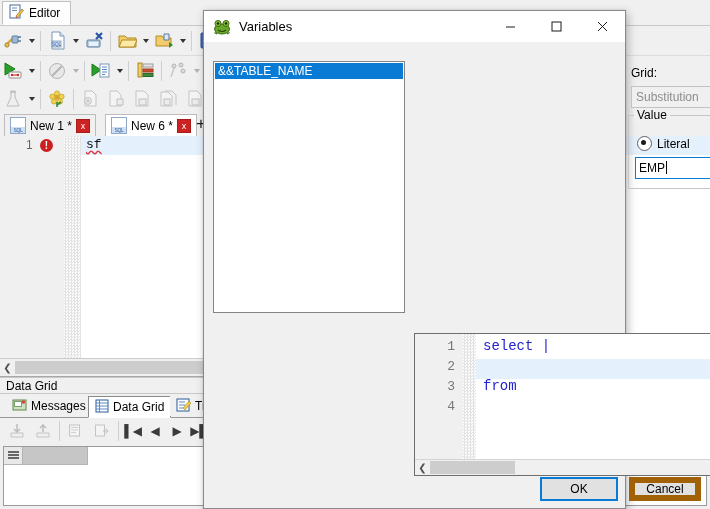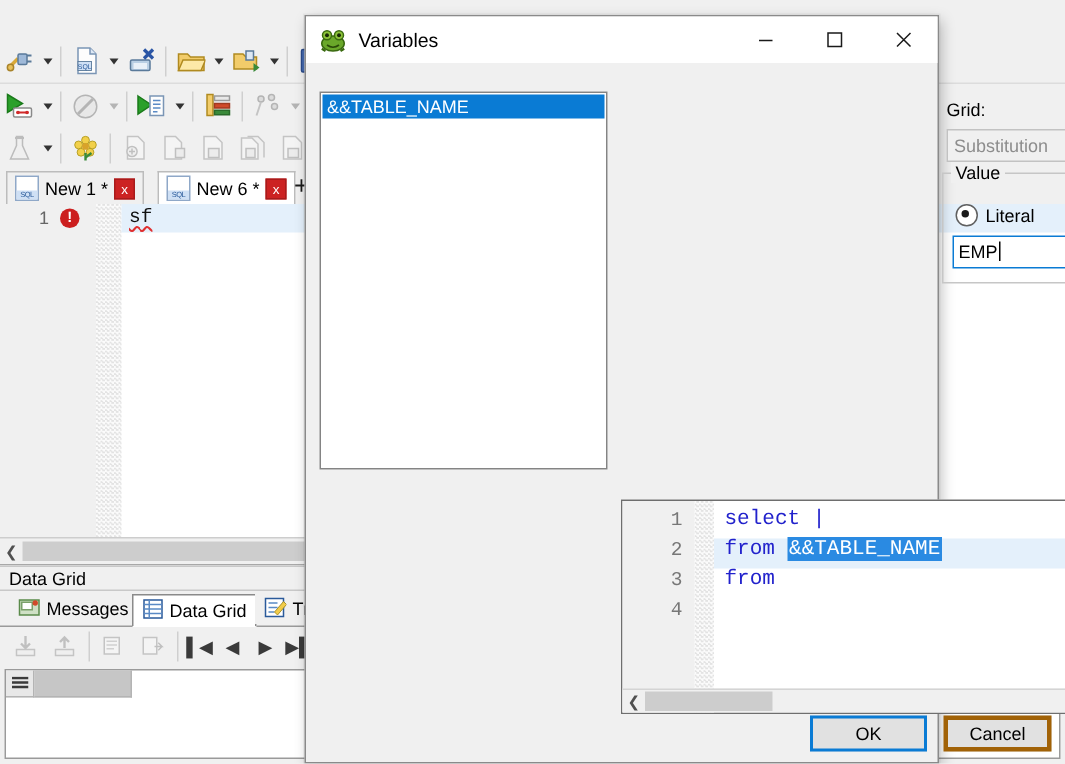--- a/index.html
+++ b/index.html
@@ -240,32 +240,46 @@
   }
   .pv-var { background: #2a8ae2; color: #fff; padding: 0 1px; }
   .pv-hscroll {
     position: absolute; left: 0; bottom: 0; width: 100%; height: 16px;
     background: #f0f0f0; border-top: 1px solid #d4d4d4;
     display: flex; align-items: center; box-sizing: border-box;
   }
 
   .btn {
     position: absolute; height: 24px; background: #e1e1e1;
-    border: 3px solid #a16207; box-sizing: border-box;
+    border: 6px solid #a16207; box-sizing: border-box;
     font-size: 12px; display: flex; align-items: center; justify-content: center;
   }
   .btn.default { border: 2px solid #0a7bd4; background: #e1e1e1; }
 </style>
 </head>
 <body>
 
 <div id="root">
 
   <div class="bg-app">
 
+    <div class="editor-tabrow">
+      <div class="editor-tab">
+        <span>
+          <svg width="15" height="15" viewBox="0 0 15 15">
+            <rect x="1" y="1" width="10" height="13" fill="#fff" stroke="#4a6a9a"></rect>
+            <line x1="3" y1="4" x2="8" y2="4" stroke="#6a8ab0"></line>
+            <line x1="3" y1="6.5" x2="8" y2="6.5" stroke="#6a8ab0"></line>
+            <path d="M7 12 L13 5 L14.5 6.5 L8.5 13.5 Z" fill="#f2c14e" stroke="#9a7a20" stroke-width=".7"></path>
+            <path d="M7 12 L8.5 13.5 L6.5 14 Z" fill="#d04a2a"></path>
+          </svg>
+        </span>
+        <span>Editor</span>
+      </div>
+    </div>
 
     <div class="toolbar tb1">
       <div class="tbtn">
         <svg width="19" height="17" viewBox="0 0 19 17">
           <path d="M3 12 L8 7" stroke="#d8a93a" stroke-width="2.4"></path>
           <rect x="8" y="4" width="6" height="7" rx="1" fill="#9fb9d8" stroke="#5a7a9a"></rect>
           <path d="M14 5 h3 M14 9 h3" stroke="#5a7a9a" stroke-width="1.4"></path>
           <circle cx="3" cy="13" r="2.1" fill="#e8c05a" stroke="#a8832a"></circle>
         </svg>
       </div>
@@ -601,23 +615,20 @@
       <div class="pv-rowhl" style="top:25px;"></div>
 
       <div class="pv-num" style="top:5px;">1</div>
       <div class="pv-num" style="top:25px;">2</div>
       <div class="pv-num" style="top:45px;">3</div>
       <div class="pv-num" style="top:65px;">4</div>
 
       <div class="pv-code" style="top:4px;">
         <span>select </span><span>|</span>
       </div>
-      <div class="pv-code" style="top:24px;">
-        <span>from </span><span class="pv-var">&amp;&amp;TABLE_NAME</span>
-      </div>
       <div class="pv-code" style="top:44px;">
         <span>from</span>
       </div>
 
       <div class="pv-hscroll">
         <span class="hs-arrow">❮</span>
         <span class="hs-thumb" style="width:85px;"></span>
 
       </div>
     </div>

